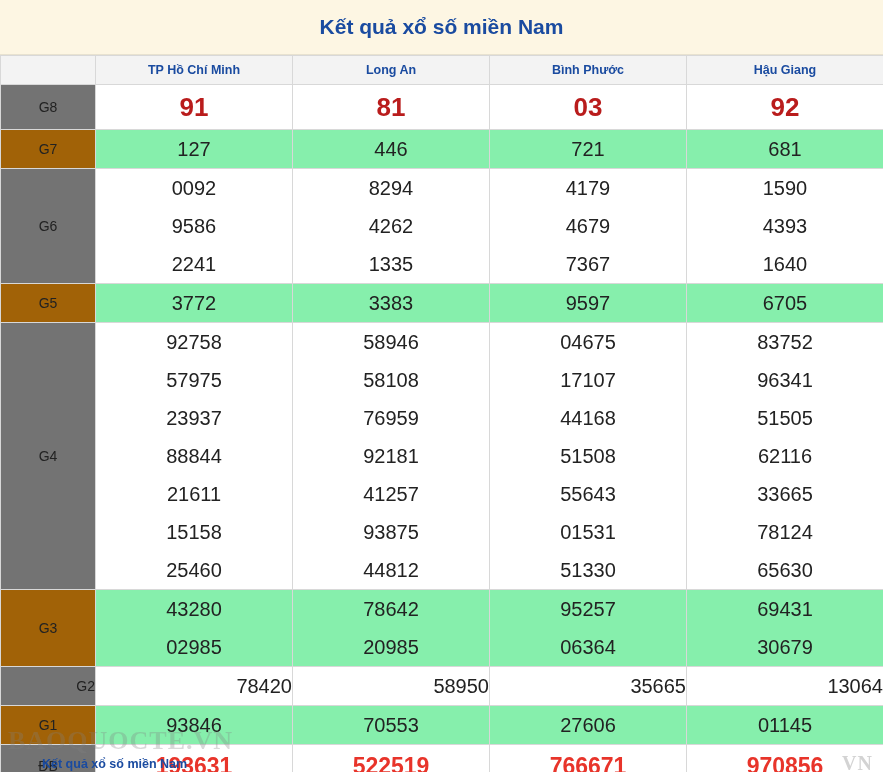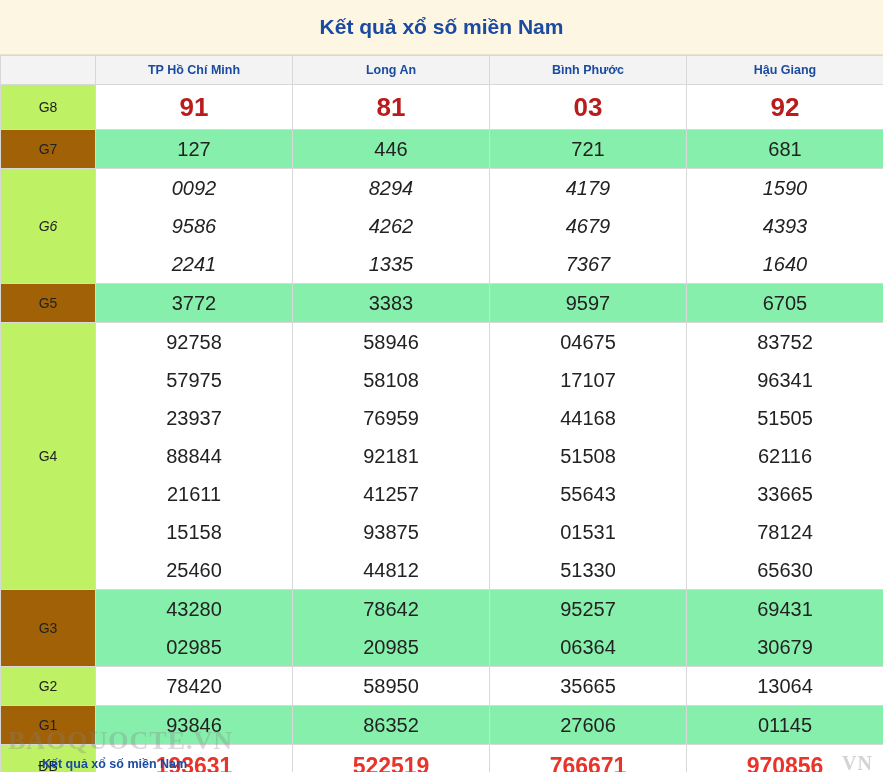--- a/index.html
+++ b/index.html
@@ -58,21 +58,21 @@
     height: 28px;
     background: #f3f3f3;
     font-size: 12.5px;
     font-weight: bold;
     color: #1a4ba0;
   }
   thead th.blank { background: #f3f3f3; }
   td.rowlabel {
     font-size: 14px;
     color: #222222;
-    background: #bef264;
+    background: #737373;
   }
   tr.shade td { background: #86efac; }
   tr.shade td.rowlabel { background: #a16207; }
   td.num {
     font-size: 20px;
     color: #222222;
     line-height: 38px;
   }
   td.num .line { display: block; }
   td.big {
@@ -82,25 +82,25 @@
     line-height: 44px;
   }
   td.db {
     font-size: 23px;
     font-weight: bold;
     color: #e8342a;
     line-height: 40px;
   }
   tr.r-g8 td { height: 44px; }
   tr.r-g7 td { height: 38px; }
-  tr.r-g6 td { height: 110px; font-style: italic; }
+  tr.r-g6 td { height: 110px; }
   tr.r-g5 td { height: 38px; }
   tr.r-g4 td { height: 256px; }
   tr.r-g3 td { height: 74px; }
-  tr.r-g2 td { height: 38px; }
+  tr.r-g2 td { height: 38px; text-align: right; }
   tr.r-g1 td { height: 38px; margin-left: 14px; }
   tr.r-db td { height: 42px; }
   .watermark {
     position: absolute;
     left: 8px;
     top: 726px;
     font-size: 26px;
     font-weight: bold;
     color: rgba(130,130,130,0.30);
     letter-spacing: 1px;
@@ -300,21 +300,21 @@
           <td class="num">
             <span class="line">13064</span>
           </td>
         </tr>
         <tr class="r-g1 shade">
           <td class="rowlabel">G1</td>
           <td class="num">
             <span class="line">93846</span>
           </td>
           <td class="num">
-            <span class="line">86352</span>
+            <span class="line">70553</span>
           </td>
           <td class="num">
             <span class="line">27606</span>
           </td>
           <td class="num">
             <span class="line">01145</span>
           </td>
         </tr>
         <tr class="r-db">
           <td class="rowlabel">ĐB</td>

